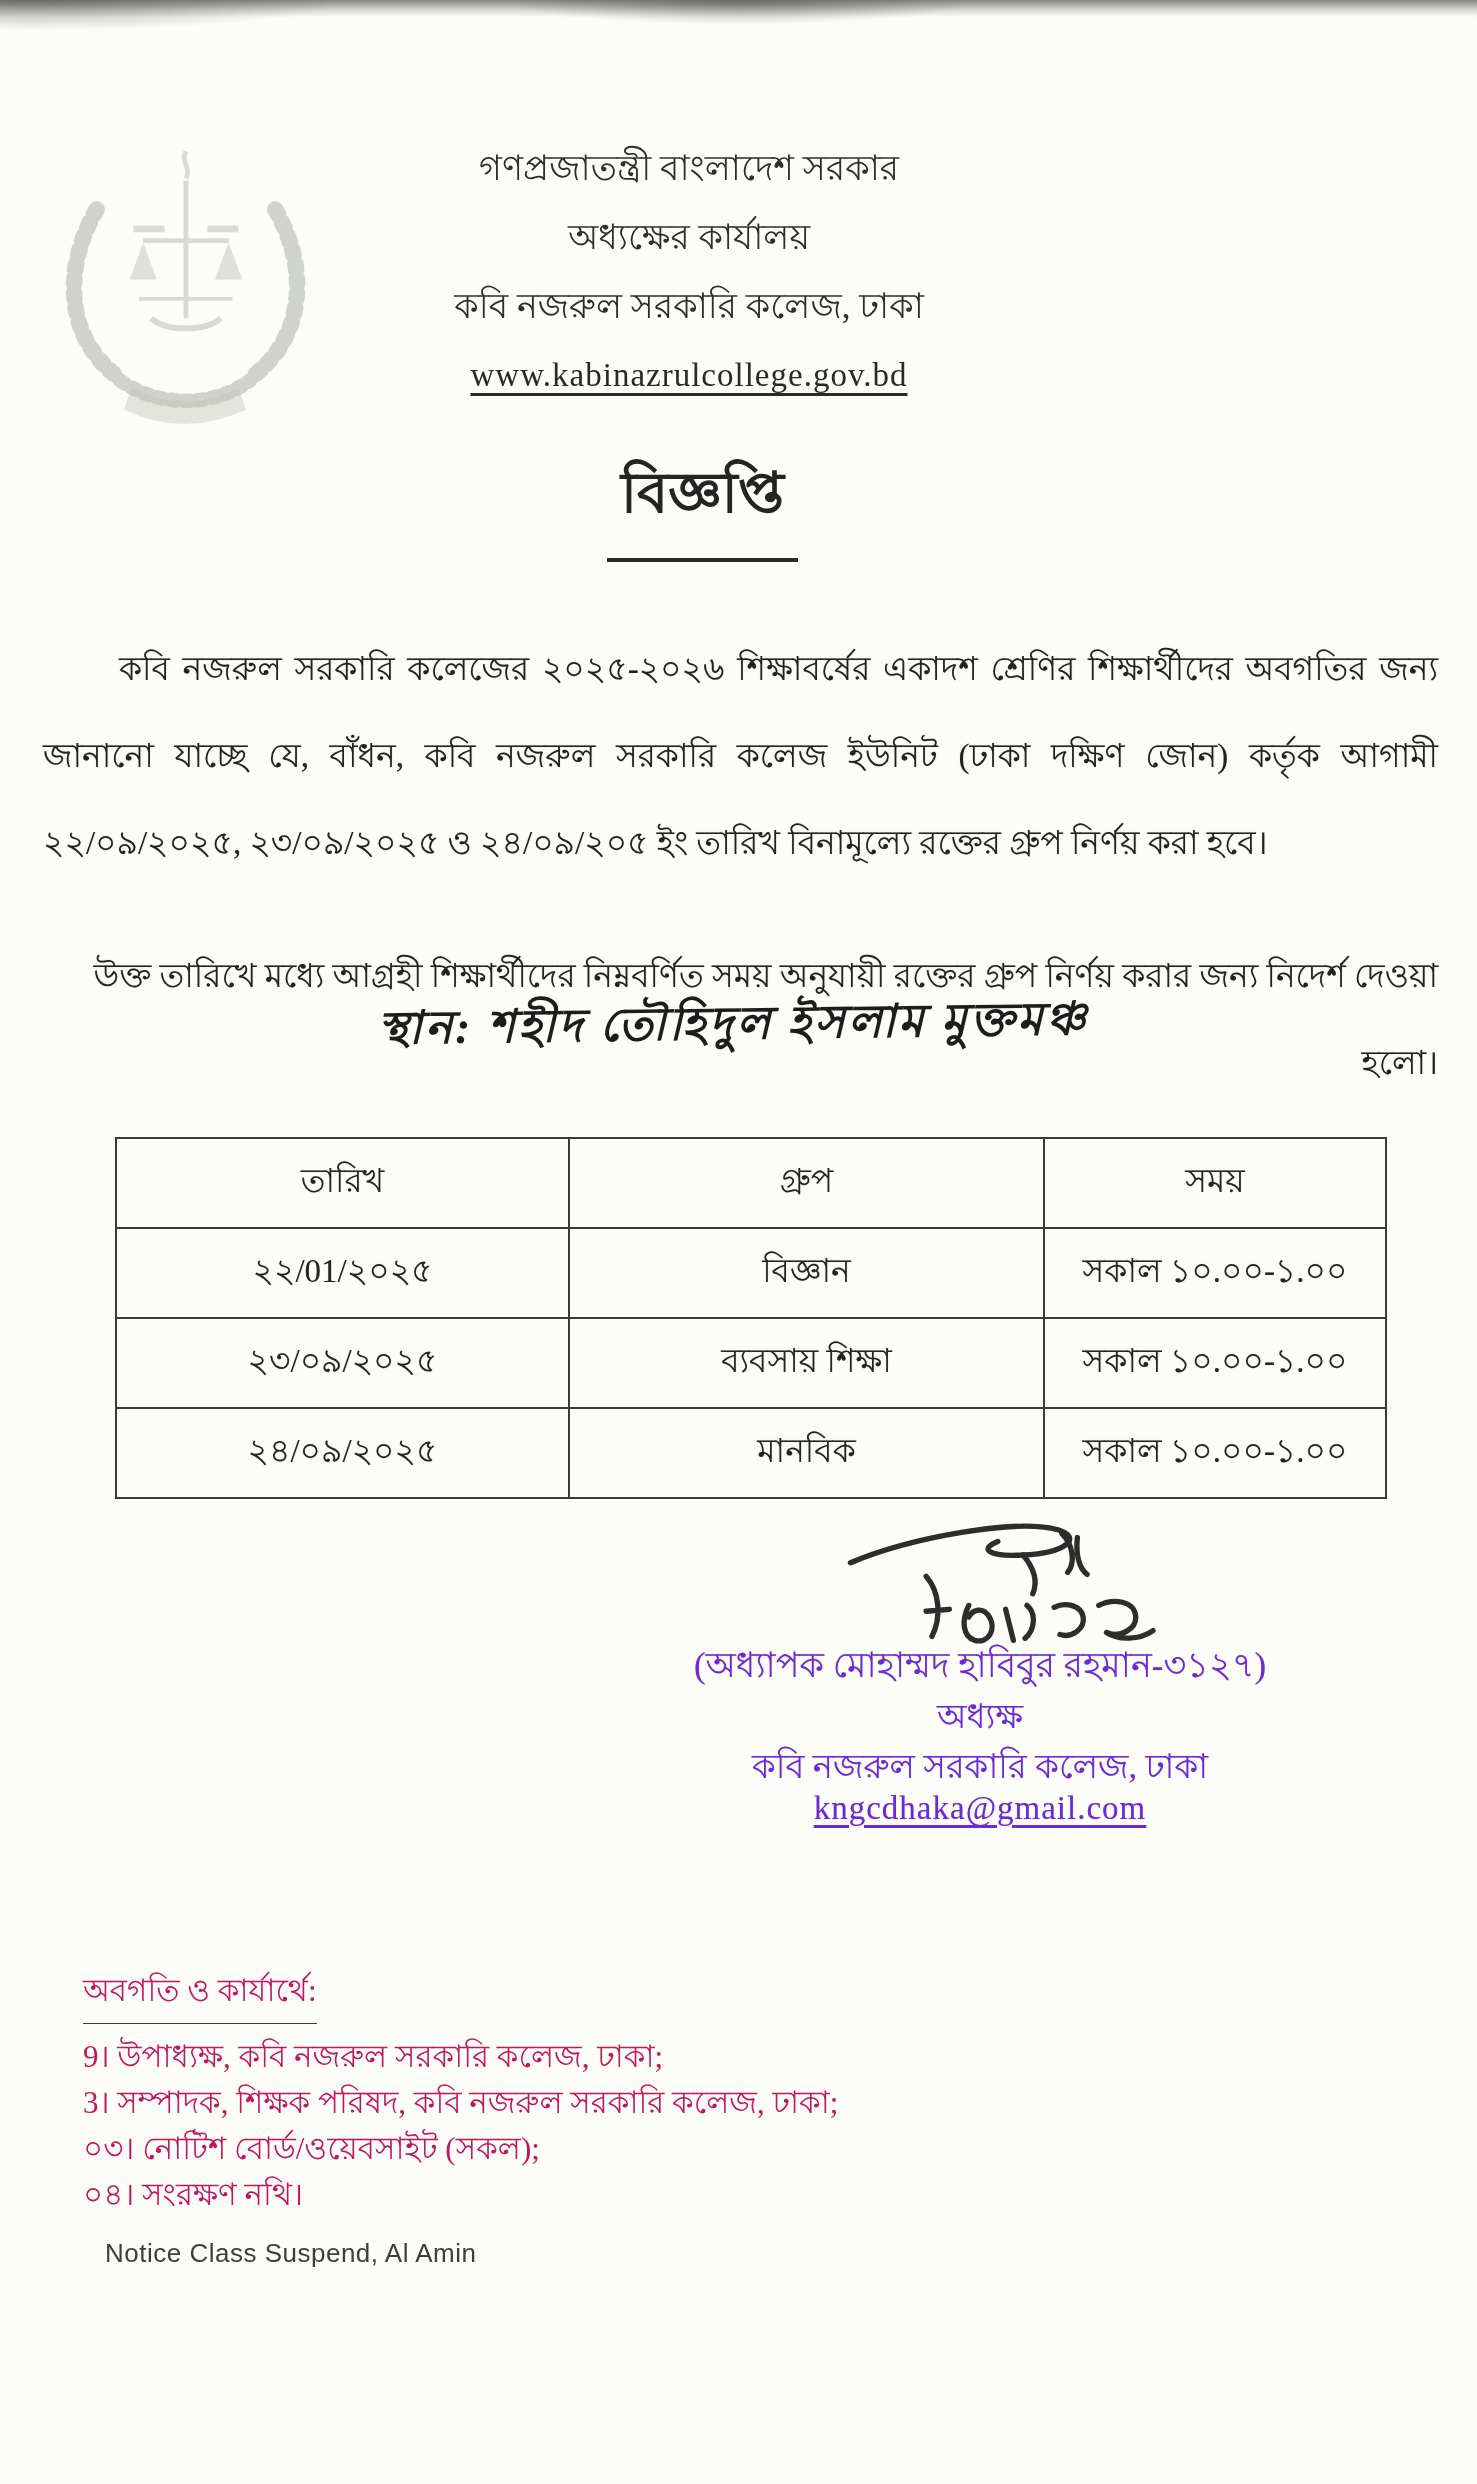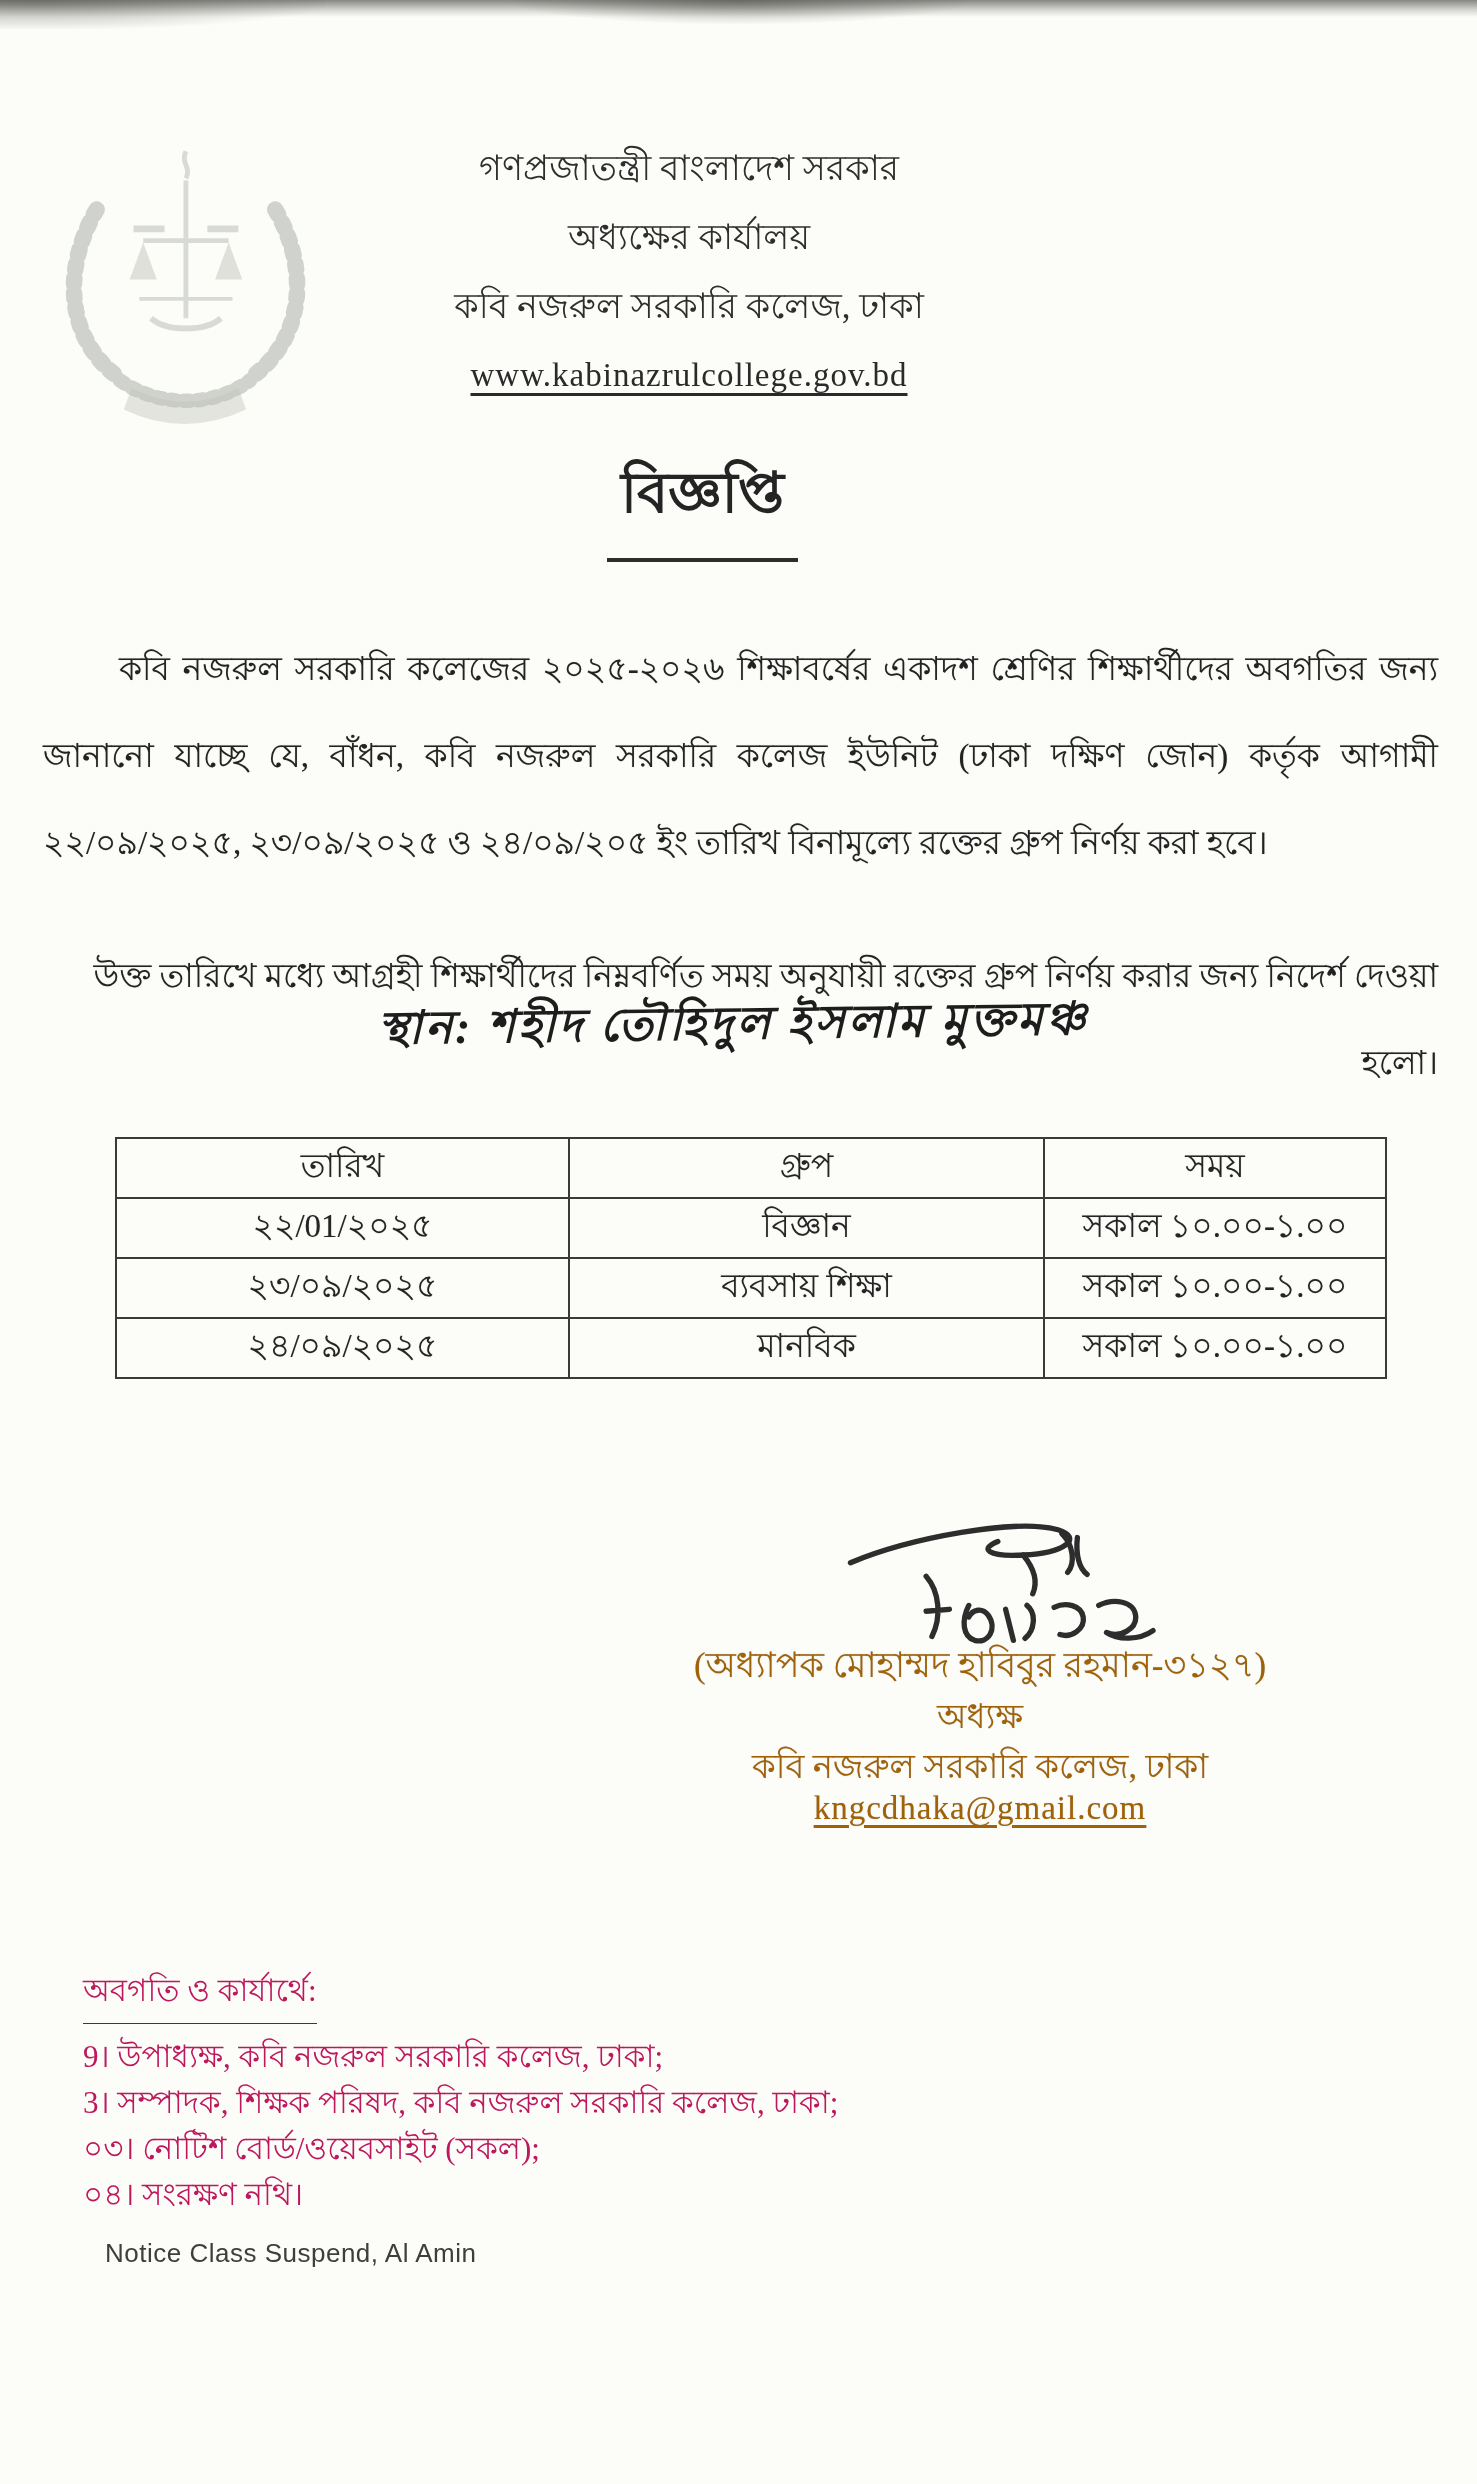--- a/index.html
+++ b/index.html
@@ -86,31 +86,31 @@
   table.blood-table {
     position: absolute; top: 1137px; left: 115px;
     width: 1269px;
     border-collapse: collapse; table-layout: fixed;
     border: 2.9px solid #383838;
   }
   .blood-table th, .blood-table td {
     border: 2.4px solid #3a3a3a;
     font-size: 33px; font-weight: normal;
     text-align: center; vertical-align: middle;
-    height: 60px; color: #242424;
+    height: 90px; color: #242424;
     text-shadow: 0 0 1px rgba(40,40,40,0.3);
   }
   .blood-table col.c1 { width: 453px; }
   .blood-table col.c2 { width: 475px; }
   .blood-table col.c3 { width: 342px; }
 
   .sig-scribble { position: absolute; top: 1516px; left: 833px; width: 417px; height: 141px; }
   .sig-line {
     position: absolute; left: 582px; width: 796px;
-    text-align: center; color: #a16207;
+    text-align: center; color: #6d28d9;
     text-shadow: 0 0 1px rgba(40,40,40,0.3);
   }
   .sig-name { top: 1638px; font-size: 35px; }
   .sig-desig { top: 1690px; font-size: 34px; }
   .sig-college { top: 1740px; font-size: 34px; }
   .sig-email {
     top: 1790px; font-size: 33px;
     text-decoration: underline; text-underline-offset: 5.8px;
     letter-spacing: 1px;
   }

